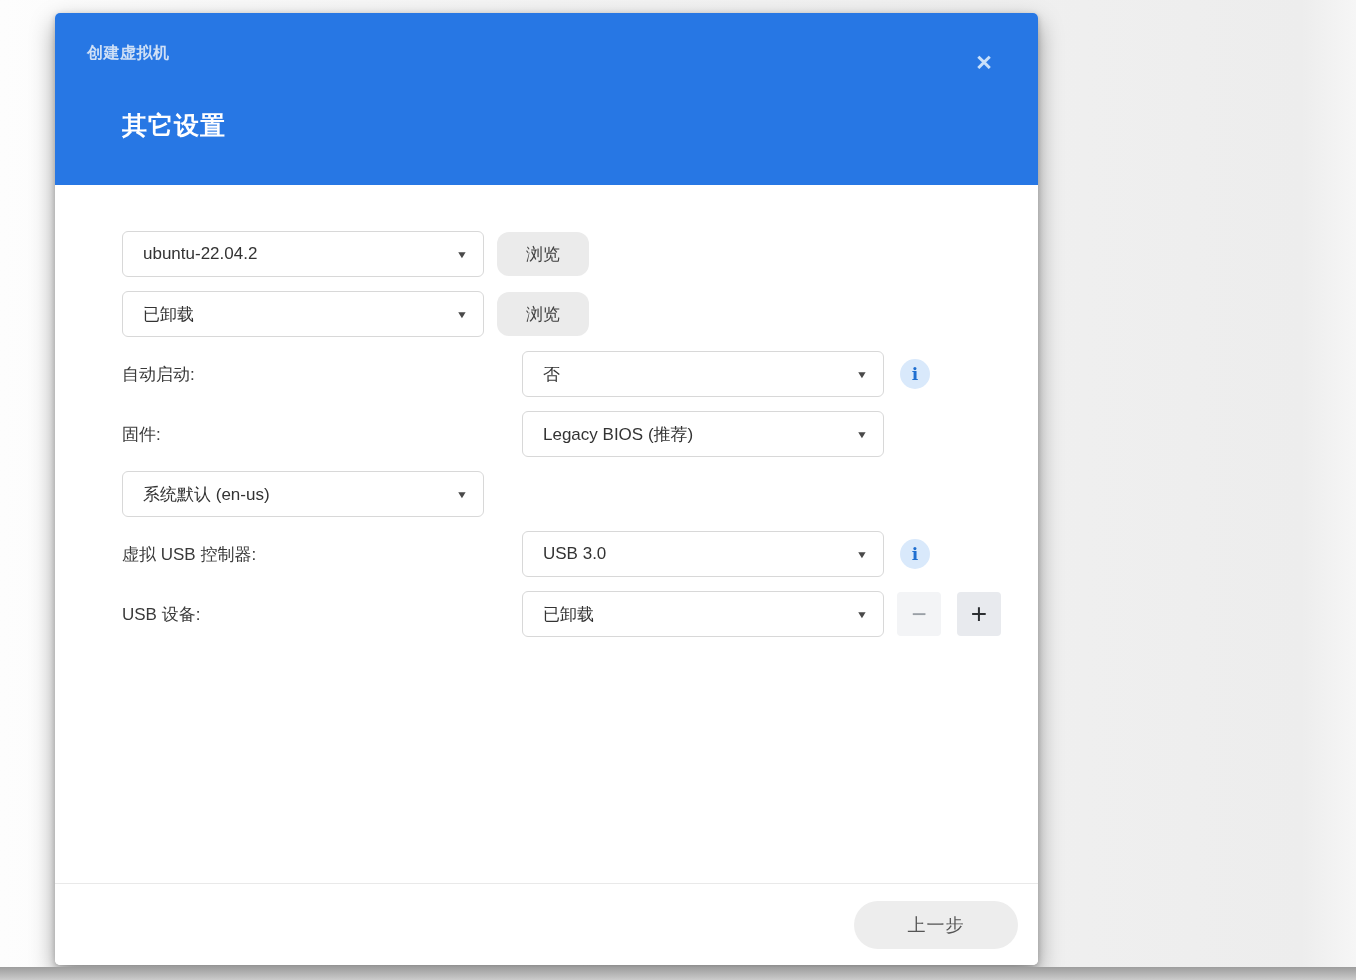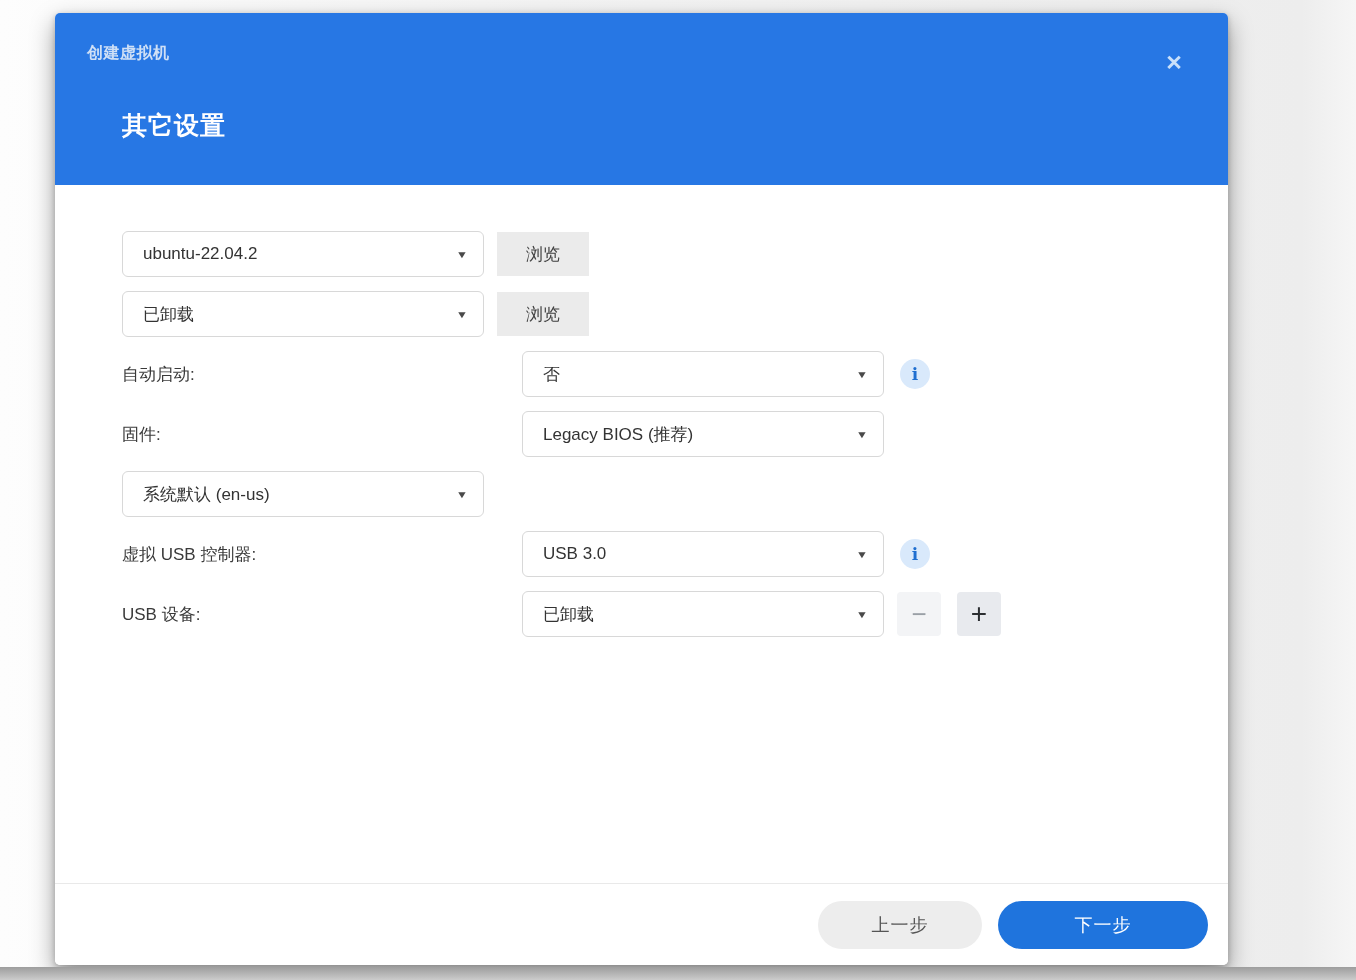--- a/index.html
+++ b/index.html
@@ -11,21 +11,21 @@
   body {
     background: linear-gradient(90deg, #fdfdfd 0%, #f4f4f4 40%, #ededed 96%, #f6f6f6 100%);
     position: relative;
   }
   .bottom-strip {
     position: absolute; left: 0; right: 0; bottom: 0; height: 13px;
     background: linear-gradient(180deg, #9d9d9d 0%, #bdbdbd 70%, #cccccc 100%);
   }
   .dialog {
     position: absolute; left: 55px; top: 13px;
-    width: 1173px; height: 952px;
+    width: 983px; height: 952px;
     background: #ffffff;
     border-radius: 5px;
     box-shadow: 0 10px 24px rgba(0,0,0,0.38), 0 2px 6px rgba(0,0,0,0.22);
   }
   .dialog-header {
     position: relative;
     height: 172px;
     background: #2777e4;
     border-radius: 5px 5px 0 0;
   }
@@ -83,21 +83,21 @@
   .caret {
     position: absolute; right: 16px; top: 50%;
     transform: translateY(-50%) scaleX(1.25);
     font-size: 10px;
     color: #4a4a4a;
   }
   .browse-btn {
     margin-left: 13px;
     width: 92px; height: 44px;
     background: #ebebeb;
-    border: none; border-radius: 0;
+    border: none; border-radius: 12px;
     font-size: 17px; color: #404040;
     font-family: inherit;
     cursor: pointer;
   }
   .info-icon {
     margin-left: 16px;
     width: 30px; height: 30px;
     border-radius: 50%;
     background: #d9e9fb;
     color: #1f6fd0;
@@ -224,18 +224,17 @@
         <span class="caret">▼</span>
       </div>
       <button class="stepper-btn minus-btn">−</button>
       <button class="stepper-btn plus-btn">+</button>
     </div>
 
   </div>
 
   <div class="dialog-footer">
     <button class="btn back-btn">上一步</button>
-    <button class="btn next-btn">下一步</button>
   </div>
 
 </div>
 
 <div class="bottom-strip"></div>
 
 </body></html>

